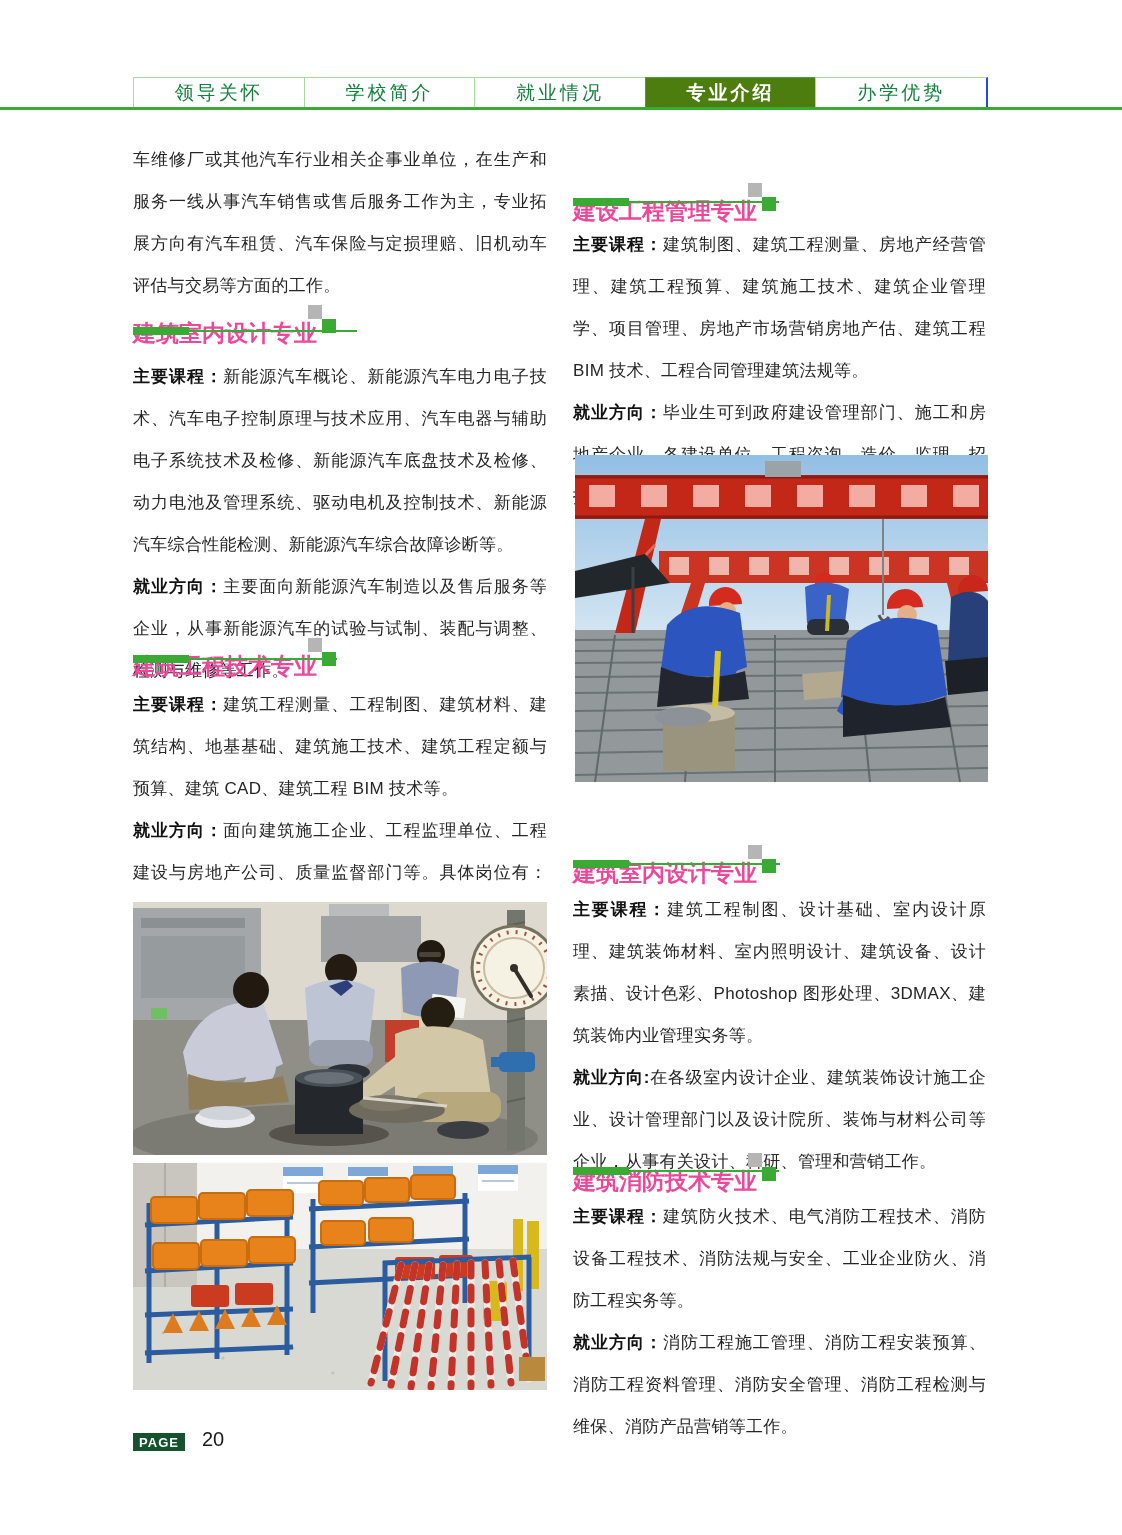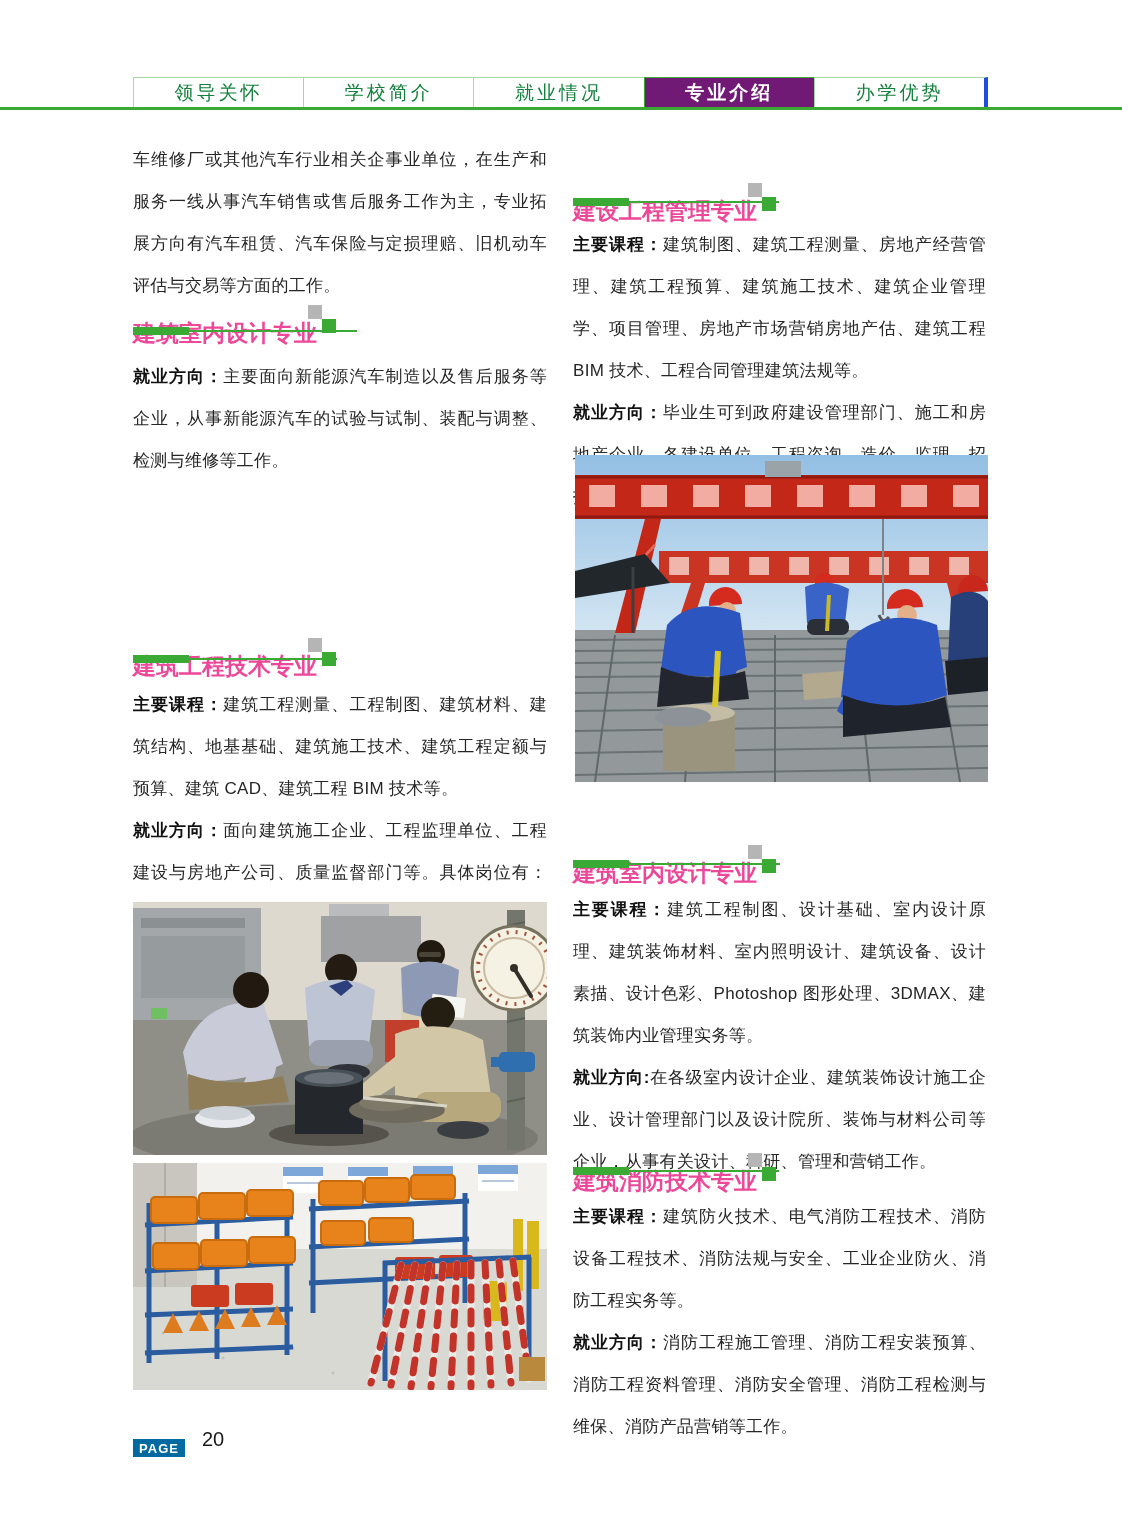--- a/index.html
+++ b/index.html
@@ -3,45 +3,45 @@
 <meta charset="utf-8">
 <style>
   html,body{margin:0;padding:0;background:#ffffff;}
   .page{position:relative;width:1122px;height:1535px;margin:0 auto;background:#fff;overflow:hidden;
         font-family:"Liberation Sans","DejaVu Sans",sans-serif;color:#262626;}
   
   .tabbar{position:absolute;left:133px;top:77px;width:855px;height:31px;display:flex;}
   .tab{flex:1;display:flex;align-items:center;justify-content:center;
        border:1px solid #a9d8a4;border-right:none;background:#fff;color:#15803d;
        font-size:19px;letter-spacing:3px;box-sizing:border-box;}
-  .tab:last-child{border-right:4px solid #1d4ed8;}
-  .tab.active{background:#701a75;border-color:#3aaa35;color:#fff;font-weight:bold;}
+  .tab:last-child{border-right:2px solid #1d4ed8;}
+  .tab.active{background:#4d7c0f;border-color:#3aaa35;color:#fff;font-weight:bold;}
   .tab-rule{position:absolute;left:0;top:107px;width:1122px;height:3px;background:#3aaa35;}
   
   .txt{position:absolute;width:414px;font-size:17px;line-height:42px;letter-spacing:.3px;
        text-align:justify;color:#262626;}
   .txt p{margin:0;}
   .txt b{color:#111;}
   .col-l{left:133px;}
   .col-r{left:573px;width:413px;}
   
   .sec-title{position:absolute;display:inline-block;font-size:23px;font-weight:bold;
              color:#ec4899;line-height:1.2;white-space:nowrap;margin-top:33px;}
   .sq{position:absolute;width:14px;height:14px;}
   .sq-gray{background:#b5b5b5;right:-5px;top:-15px;}
   .sq-green{background:#3aaa35;right:-19px;top:-1px;}
   .rule{position:absolute;height:8px;}
   .rule-thick{position:absolute;left:0;top:0;width:56px;height:8px;background:#3aaa35;}
   .rule-thin{position:absolute;left:56px;right:0;top:3px;height:2px;background:#3aaa35;}
   
   .photo{position:absolute;display:block;}
   
-  .page-badge{position:absolute;left:133px;top:1433px;width:52px;height:18px;background:#0369a1;
+  .page-badge{position:absolute;left:133px;top:1433px;width:52px;height:18px;background:#14532d;
               color:#fff;font-size:13px;font-weight:bold;letter-spacing:1px;
-              display:flex;align-items:center;justify-content:center;margin-top:6px;}
+              display:flex;align-items:center;justify-content:center;}
   .page-num{position:absolute;left:202px;top:1428px;font-size:20px;color:#1a1a1a;}
 </style>
 </head>
 <body>
 
 <div class="page">
 
   <div class="tabbar">
     <div class="tab">领导关怀</div>
     <div class="tab">学校简介</div>
@@ -58,20 +58,21 @@
   <div class="sec-title" style="left:133px;top:287px">
     <span>建筑室内设计专业</span>
     <span class="sq sq-gray"></span>
     <span class="sq sq-green"></span>
   </div>
   <div class="rule" style="left:133px;top:327px;width:224px">
     <div class="rule-thick"></div>
     <div class="rule-thin"></div>
   </div>
   <div class="txt col-l" style="top:356px">
+    <p><b>主要课程：</b><span>新能源汽车概论、新能源汽车电力电子技术、汽车电子控制原理与技术应用、汽车电器与辅助电子系统技术及检修、新能源汽车底盘技术及检修、动力电池及管理系统、驱动电机及控制技术、新能源汽车综合性能检测、新能源汽车综合故障诊断等。</span></p>
     <p><b>就业方向：</b><span>主要面向新能源汽车制造以及售后服务等企业，从事新能源汽车的试验与试制、装配与调整、检测与维修等工作。</span></p>
   </div>
 
   <div class="sec-title" style="left:133px;top:620px">
     <span>建筑工程技术专业</span>
     <span class="sq sq-gray"></span>
     <span class="sq sq-green"></span>
   </div>
   <div class="rule" style="left:133px;top:655px;width:204px">
     <div class="rule-thick"></div>

